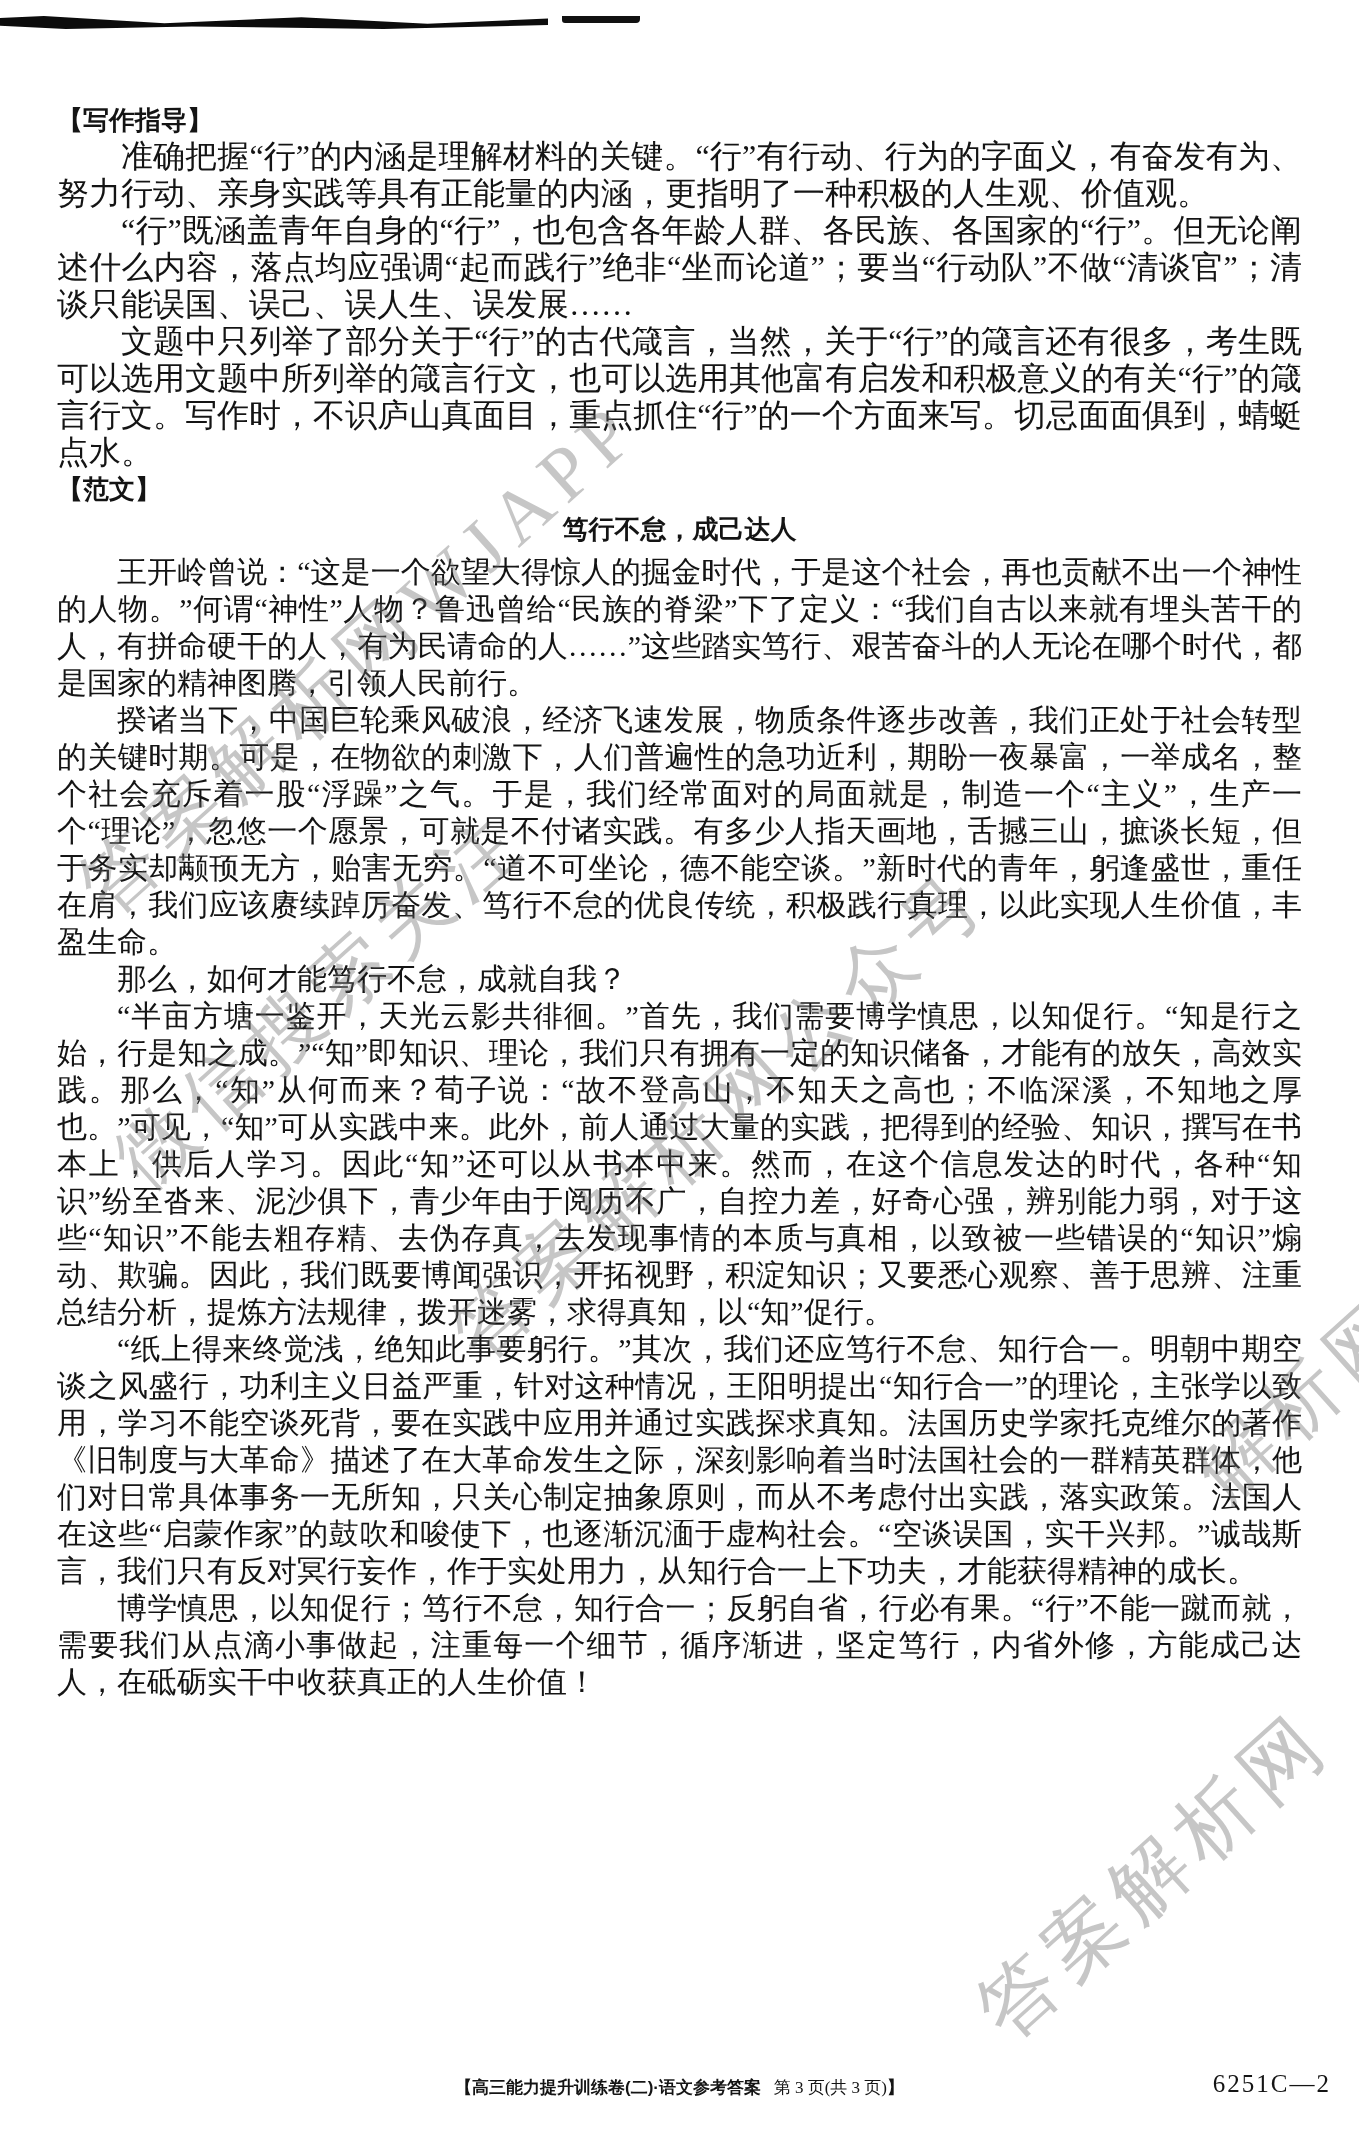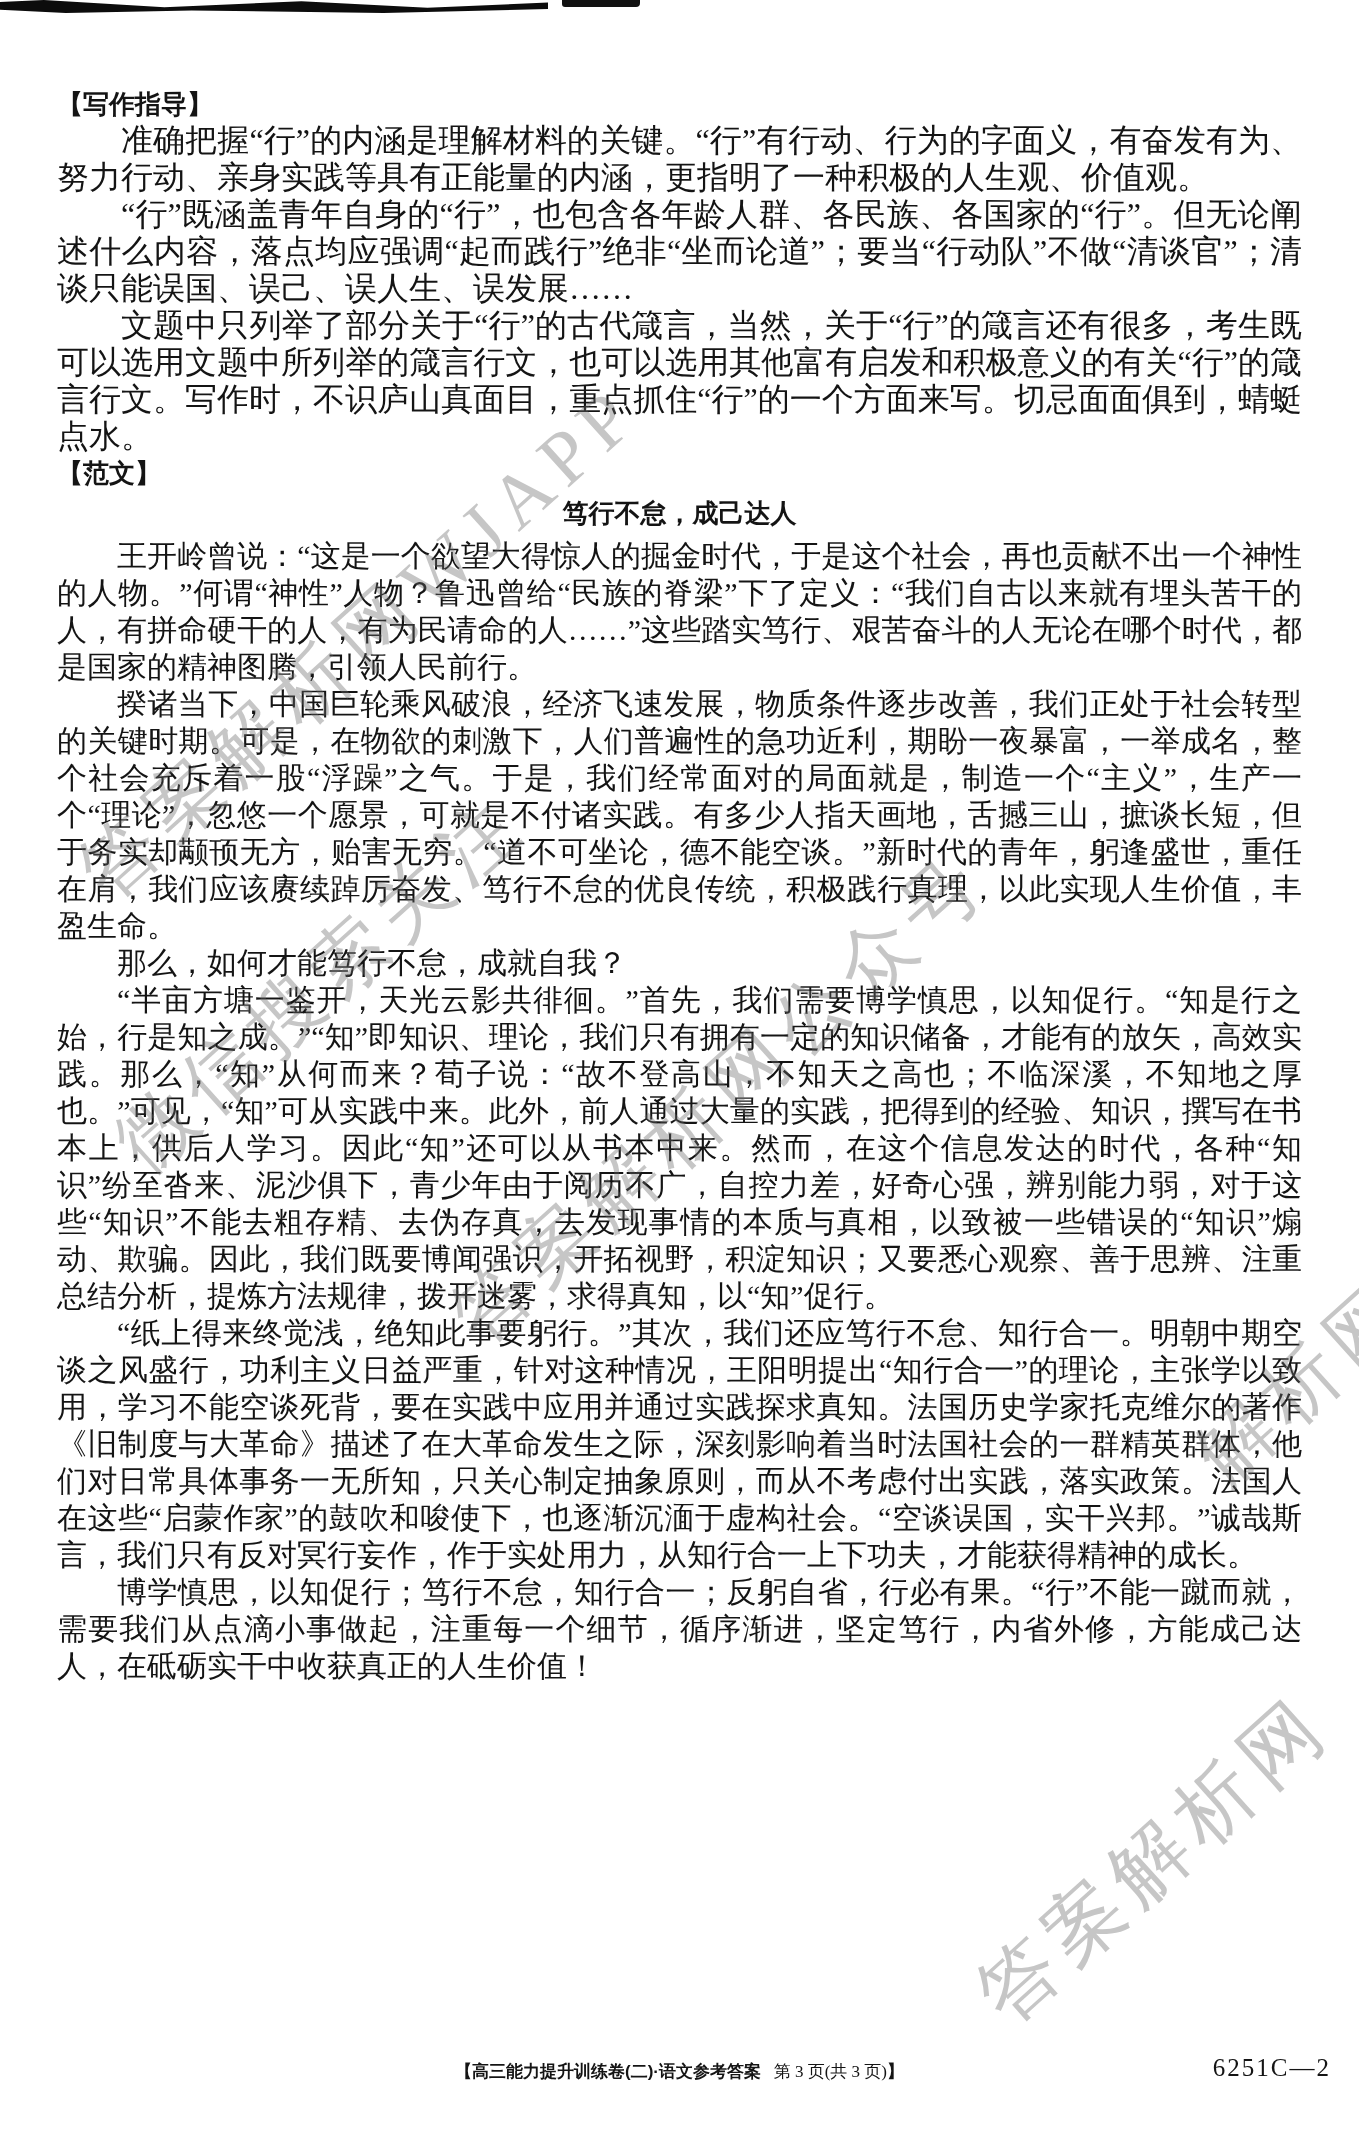--- a/index.html
+++ b/index.html
@@ -6,21 +6,21 @@
   html, body { width: 1359px; }
   body {
     position: relative;
     width: 1359px;
     height: 2137px;
     background: #ffffff;
     font-family: "Liberation Serif", "DejaVu Serif", serif;
     color: #141414;
     overflow: hidden;
   }
-  .page { position: absolute; inset: 0; }
+  .page { position: absolute; inset: 0; margin-top: 16px; }
 
   
   .scan-mark-1 {
     position: absolute; left: 0; top: 0; width: 548px; height: 13px;
     background: #0c0c0c;
     clip-path: polygon(0 15%, 8% 0, 30% 55%, 55% 10%, 78% 60%, 100% 20%, 100% 70%, 70% 100%, 35% 80%, 12% 100%, 0 75%);
   }
   .scan-mark-2 {
     position: absolute; left: 562px; top: 0; width: 78px; height: 7px;
     background: #111; border-radius: 0 0 4px 3px;

